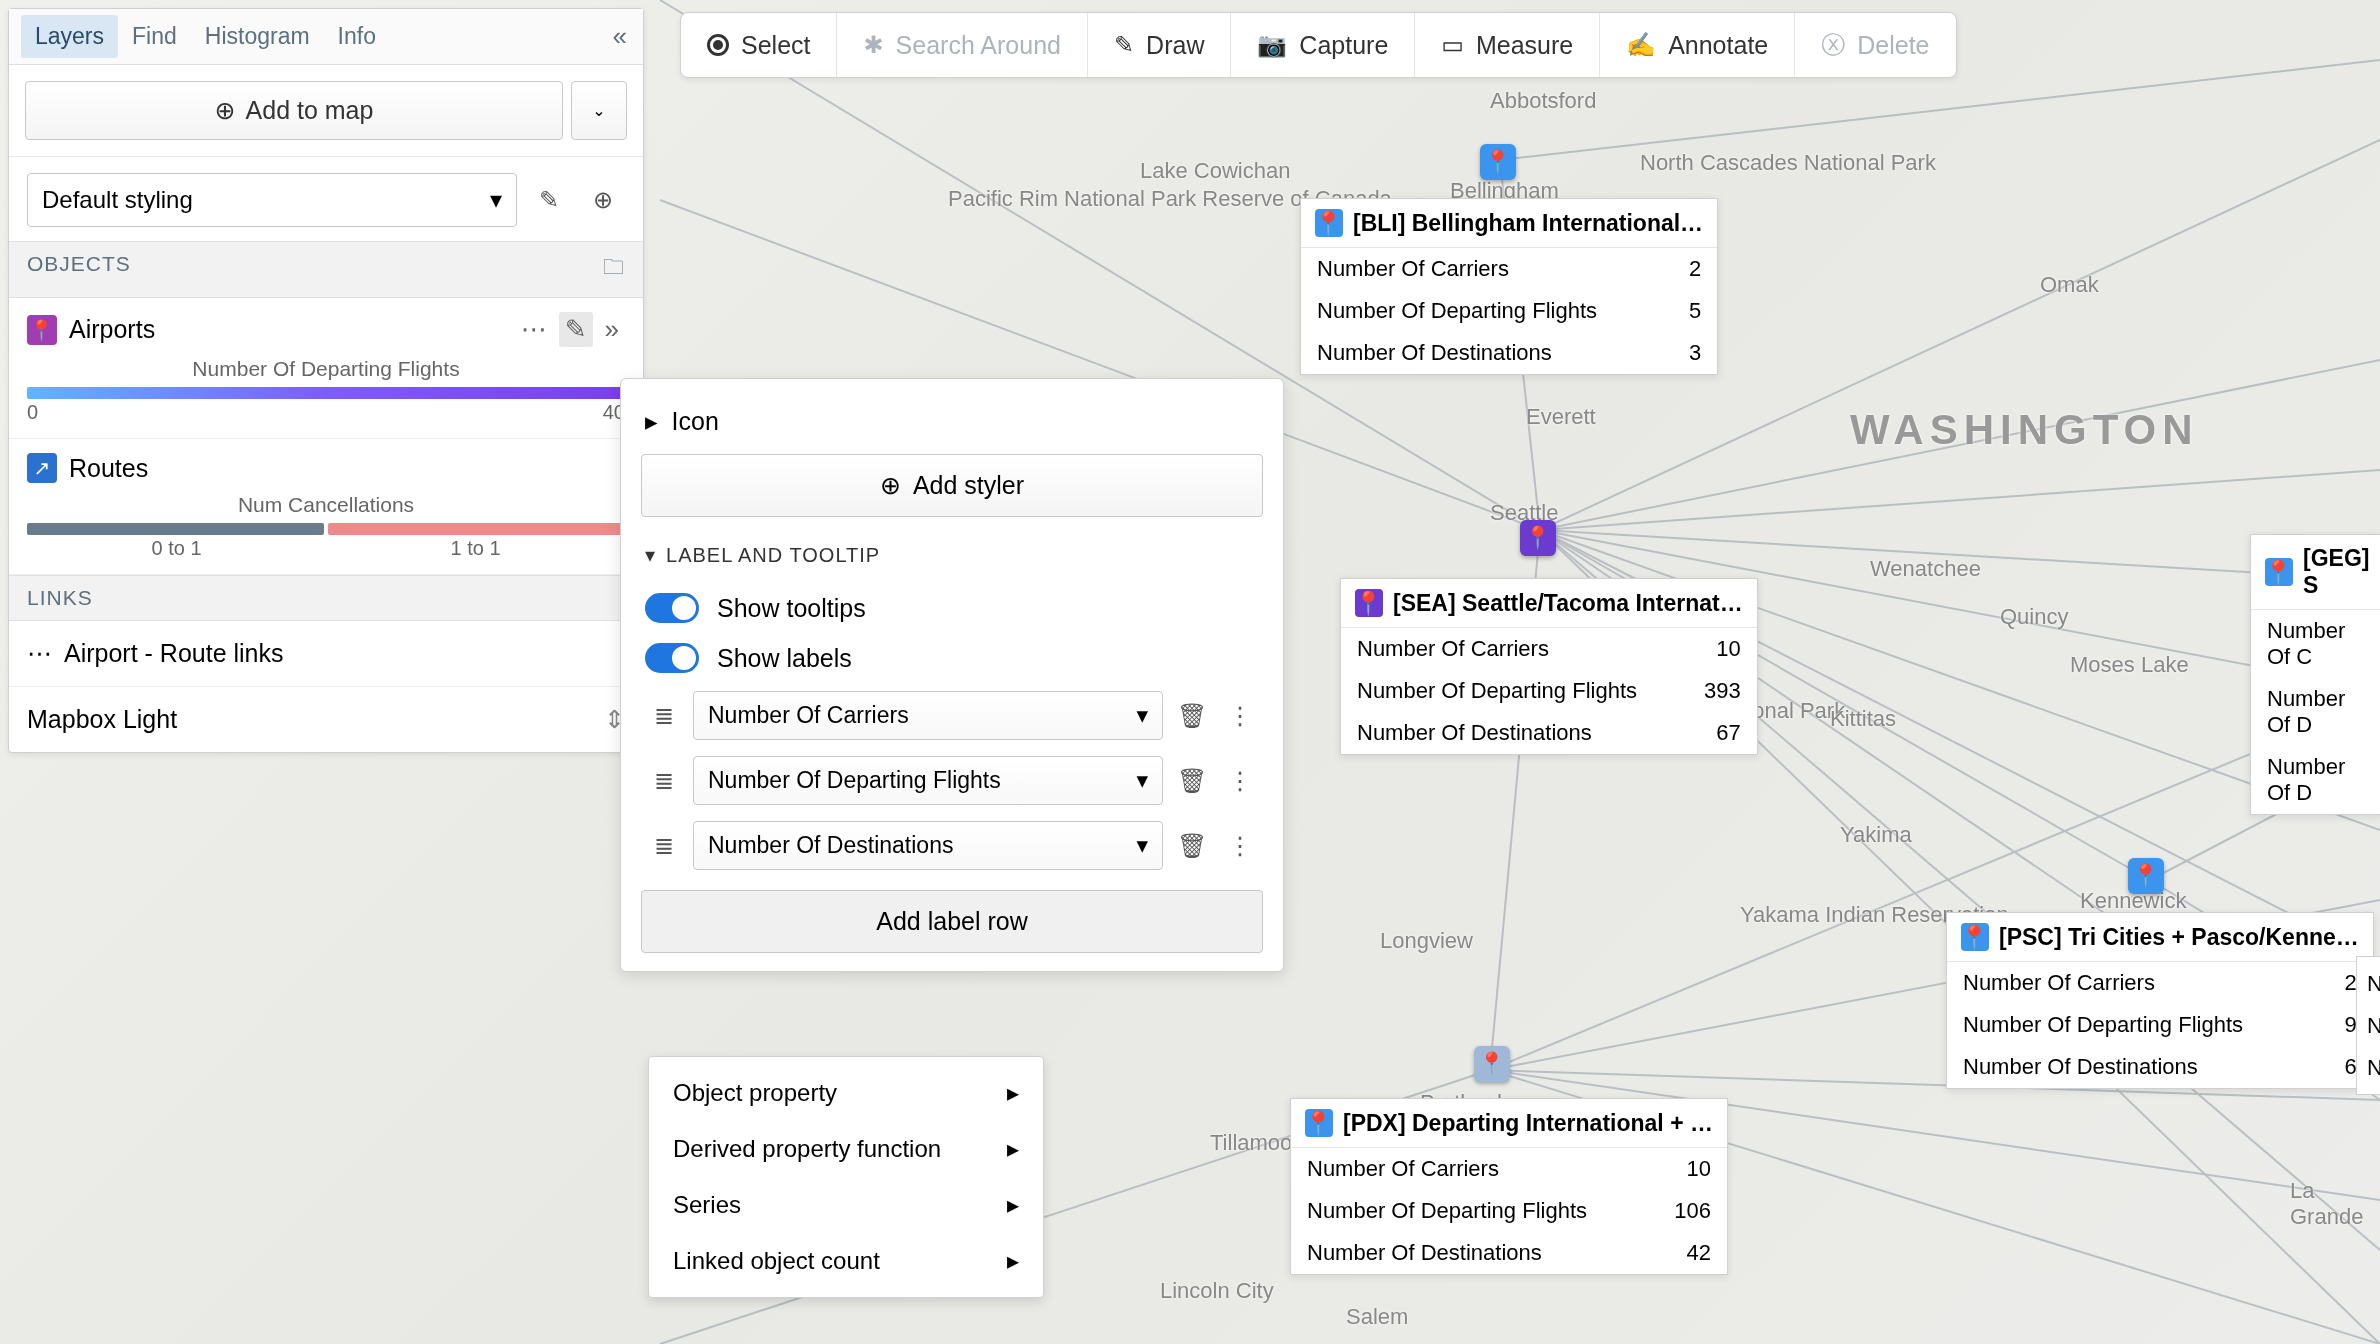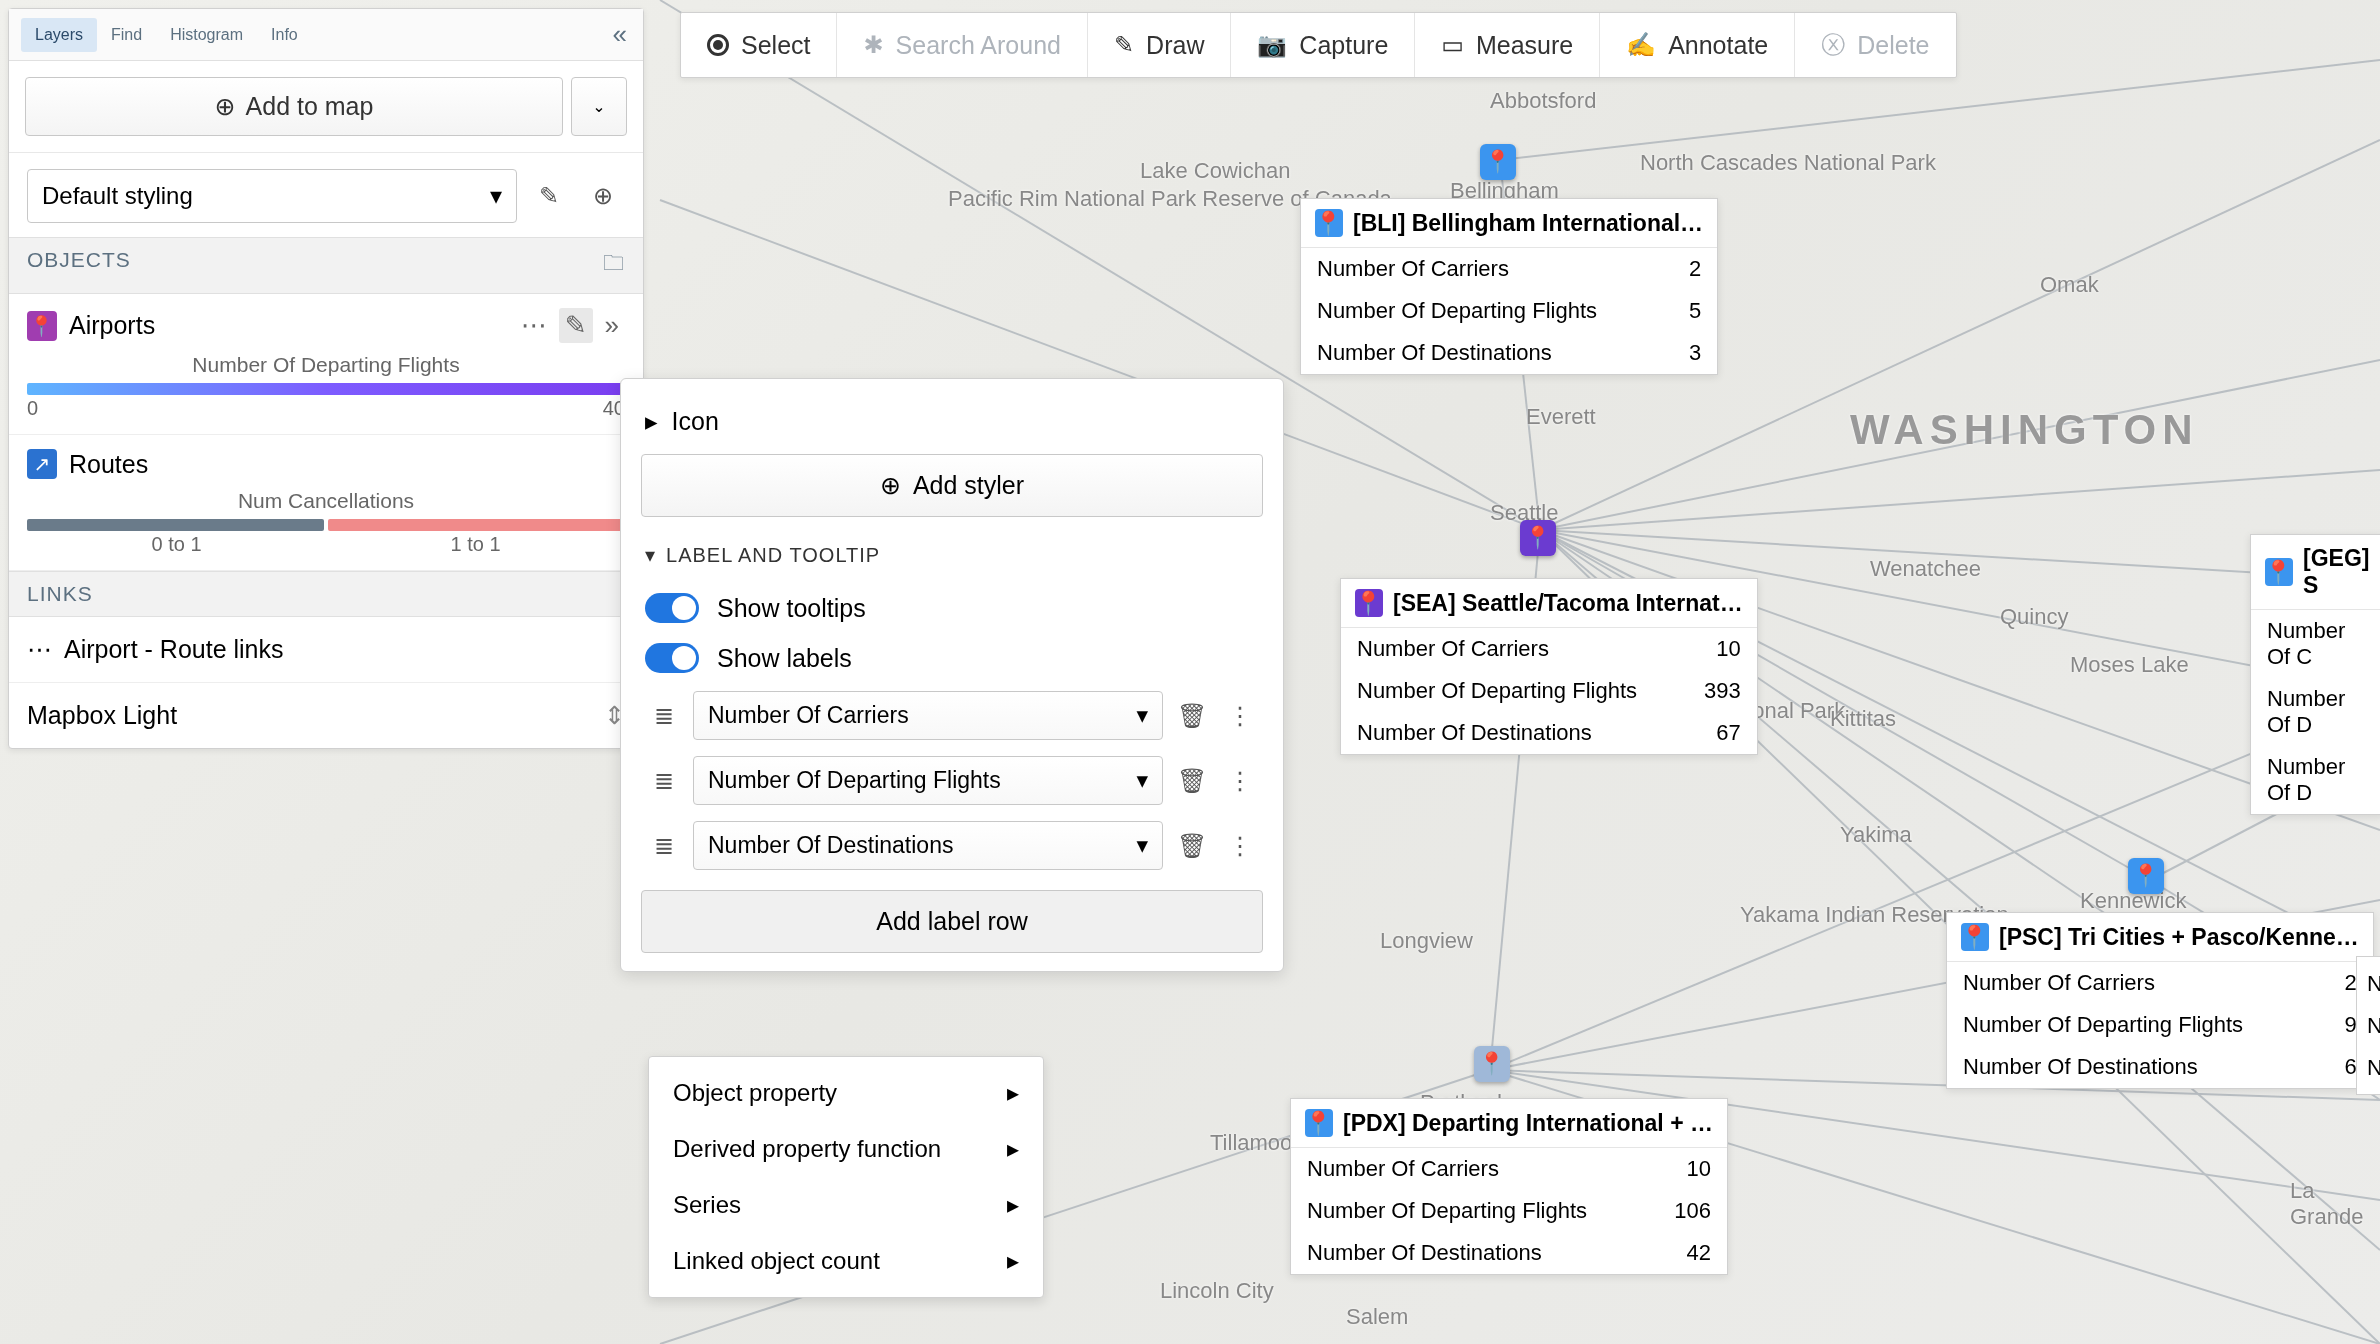--- a/index.html
+++ b/index.html
@@ -19,21 +19,21 @@
 
 .sidebar {
   position: absolute; left: 8px; top: 8px; width: 636px;
   background: #fff; border: 1px solid #d0d0d0; border-radius: 4px;
   box-shadow: 0 2px 6px rgba(0,0,0,0.08);
 }
 .sidebar-tabs {
   display: flex; align-items: center; border-bottom: 1px solid #e0e0e0;
   background: #fafafa; padding: 6px 12px;
 }
-.tab { padding: 8px 14px; color: #5c7080; font-size: 16px; border-radius: 3px; cursor: pointer; }
+.tab { padding: 8px 14px; color: #5c7080; font-size: 23px; border-radius: 3px; cursor: pointer; }
 .tab.active { background: #d9e7f5; color: #2b4a6a; }
 .collapse-icon { margin-left: auto; color: #5c7080; font-size: 26px; padding: 4px; }
 
 .add-to-map-row { display: flex; padding: 16px; gap: 8px; border-bottom: 1px solid #e8e8e8; }
 .btn-add-to-map {
   flex: 1; display: flex; align-items: center; justify-content: center; gap: 10px;
   border: 1px solid #c8c8c8; background: linear-gradient(#fff, #f4f4f4);
   border-radius: 4px; padding: 14px; font-size: 25px; color: #333;
 }
 .dd-small { width: 56px; border: 1px solid #c8c8c8; background: linear-gradient(#fff, #f4f4f4);
@@ -73,21 +73,21 @@
 .cb2 { flex: 1; background: #f08a8a; border-radius: 2px; margin-left: 4px; }
 .scale-row { display: flex; justify-content: space-between; font-size: 20px; color: #666; margin-top: 2px; }
 .scale-row.inner { justify-content: space-around; }
 
 .link-item { padding: 18px; font-size: 25px; display: flex; align-items: center; gap: 12px; border-bottom: 1px solid #eee; }
 .basemap-row { padding: 18px; font-size: 25px; display: flex; justify-content: space-between; align-items: center; }
 
 
 .toolbar {
   position: absolute; left: 680px; top: 12px;
-  background: #fff; border: 1px solid #d0d0d0; border-radius: 2px;
+  background: #fff; border: 1px solid #d0d0d0; border-radius: 8px;
   display: flex; align-items: stretch; box-shadow: 0 2px 6px rgba(0,0,0,0.08);
 }
 .tool-btn {
   display: flex; align-items: center; gap: 12px; padding: 16px 26px;
   font-size: 25px; border-right: 1px solid #e5e5e5; color: #333;
 }
 .tool-btn.disabled { color: #aeb4bb; }
 .tool-btn .ticon { font-size: 24px; }
 .tool-radio { width: 22px; height: 22px; border: 3px solid #333; border-radius: 50%; display: inline-block; position:relative;}
 .tool-radio::after { content:""; position:absolute; inset:3px; border-radius:50%; background:#333; }

